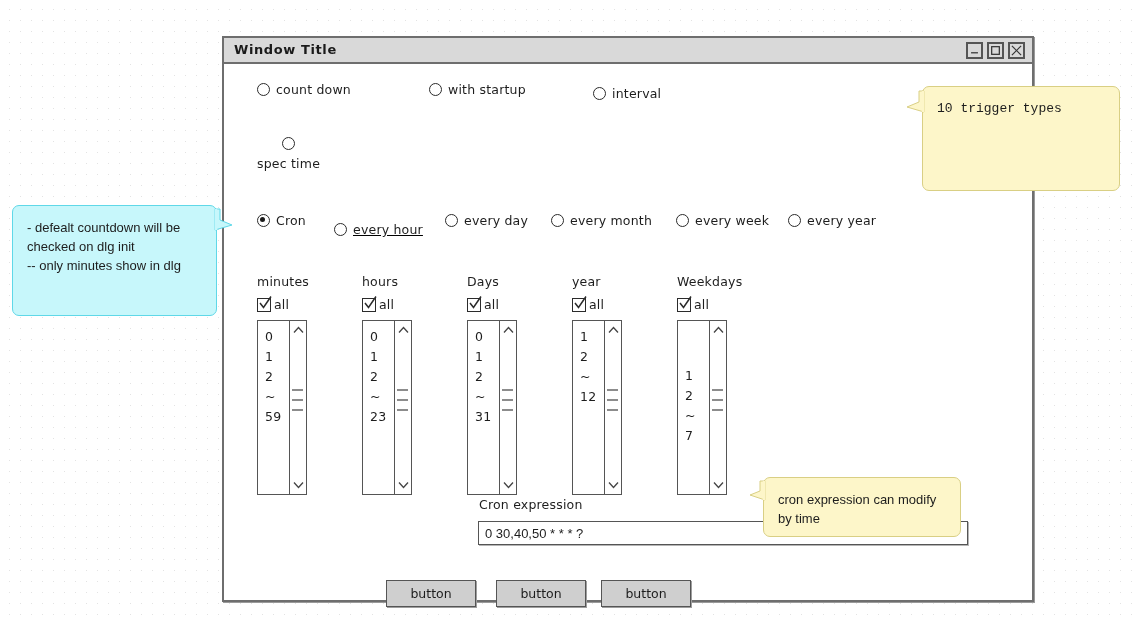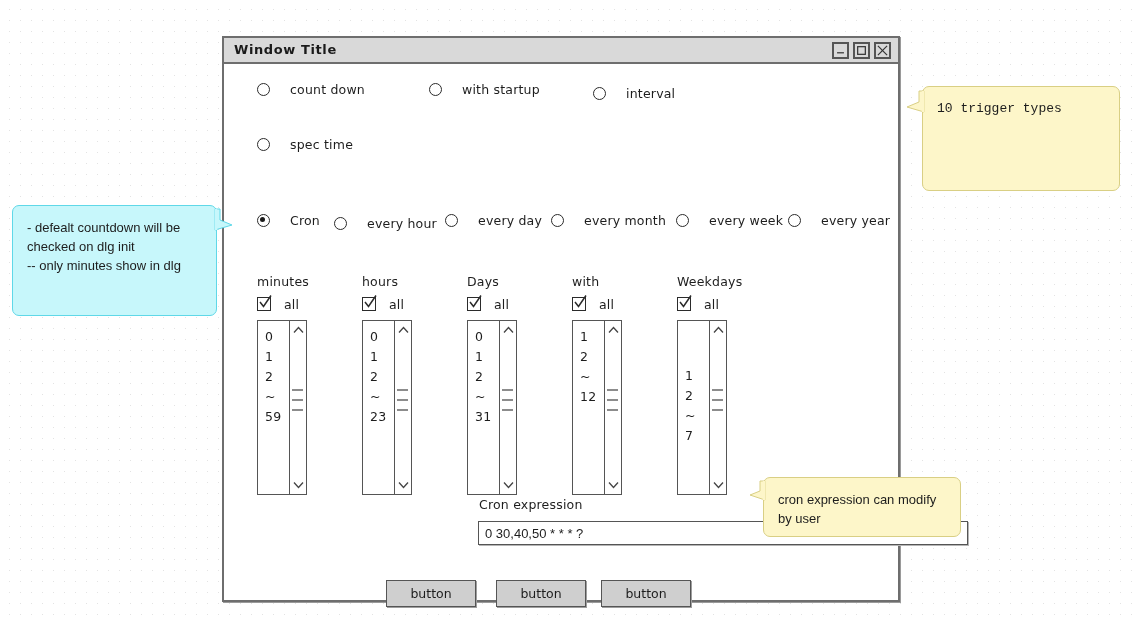--- a/index.html
+++ b/index.html
@@ -18,21 +18,21 @@
     background-position: 4px 4px;
     font-family: "Liberation Sans", sans-serif;
     -webkit-font-smoothing: antialiased;
   }
 
   
   #dialog {
     position: absolute;
     left: 222px;
     top: 36px;
-    width: 678px;
+    width: 812px;
     height: 566px;
     background: #ffffff;
     border: 2px solid #6e6e6e;
     box-sizing: border-box;
     box-shadow: 1px 1px 0 #9a9a9a;
   }
   #titlebar {
     position: absolute;
     left: 0; top: 0;
     width: 100%;
@@ -72,21 +72,21 @@
     color: #1d1d1d;
     letter-spacing: 0.2px;
     white-space: nowrap;
   }
 
   
   .radio-item {
     position: absolute;
     display: flex;
     align-items: center;
-    gap: 20px;
+    gap: 6px;
   }
   .radio {
     width: 13px;
     height: 13px;
     border: 1.6px solid #2b2b2b;
     border-radius: 50%;
     box-sizing: border-box;
     position: relative;
     flex: none;
     background: #fff;
@@ -98,22 +98,22 @@
     width: 5.4px; height: 5.4px;
     border-radius: 50%;
     background: #1a1a1a;
   }
 
   
   .col { position: absolute; top: 236px; }
   .col-label { font-size: 12.5px; }
   .chk-row {
     display: flex;
-    align-items: flex-start;
-    gap: 13px;
+    align-items: flex-end;
+    gap: 3px;
     margin-top: 8px;
   }
   .checkbox {
     width: 14px; height: 14px;
     border: 1.6px solid #2b2b2b;
     box-sizing: border-box;
     background: #fff;
     position: relative;
     flex: none;
   }
@@ -274,30 +274,30 @@
     <span class="mock">count down</span>
   </div>
   <div class="radio-item" style="left:205px; top:44px;">
     <span class="radio"></span>
     <span class="mock">with startup</span>
   </div>
   <div class="radio-item" style="left:369px; top:48px;">
     <span class="radio"></span>
     <span class="mock">interval</span>
   </div>
-  <div class="radio-item" style="left:33px; top:99px;">
+  <div class="radio-item" style="left:33px; top:99px;flex-direction:column;">
     <span class="radio"></span>
     <span class="mock">spec time</span>
   </div>
 
   <div class="radio-item" style="left:33px; top:175px;">
     <span class="radio checked"></span>
     <span class="mock">Cron</span>
   </div>
-  <div class="radio-item" style="left:110px; top:178px;">
+  <div class="radio-item" style="left:110px; top:184px;text-decoration:underline;">
     <span class="radio"></span>
     <span class="mock">every hour</span>
   </div>
   <div class="radio-item" style="left:221px; top:175px;">
     <span class="radio"></span>
     <span class="mock">every day</span>
   </div>
   <div class="radio-item" style="left:327px; top:175px;">
     <span class="radio"></span>
     <span class="mock">every month</span>
@@ -413,21 +413,21 @@
         <div class="sb-arrow down">
           <svg width="11" height="8" viewBox="0 0 11 8">
               <polyline points="1,1.5 5.5,6.5 10,1.5" fill="none" stroke="#444" stroke-width="1.3"></polyline>
             </svg>
         </div>
       </div>
     </div>
   </div>
 
   <div class="col" style="left:348px;">
-    <div class="mock col-label">with</div>
+    <div class="mock col-label">year</div>
     <div class="chk-row">
       <span class="checkbox">
         <svg viewBox="0 0 17 17">
           <polyline points="3,8 6.5,12.5 14,1.5" fill="none" stroke="#2b2b2b" stroke-width="1.5"></polyline>
         </svg>
       </span>
       <span class="mock">all</span>
     </div>
     <div class="listbox">
       <div class="list-items">
@@ -508,21 +508,21 @@
 
 <div class="callout callout-yellow" id="note-triggers">
   <span>10 trigger types</span>
   <svg class="tail" style="left:-17px; top:3px; width:20px; height:30px;" viewBox="0 0 20 30">
     <polygon points="18,1 18,22 1,17 13,12 13,1" fill="#fdf6c9" stroke="#d9cf84" stroke-width="1"></polygon>
     <line x1="17" y1="1" x2="17" y2="22" stroke="#fdf6c9" stroke-width="2.5"></line>
   </svg>
 </div>
 
 <div class="callout callout-yellow" id="note-cron">
-  <span>cron expression can modify by user</span>
+  <span>cron expression can modify by time</span>
   <svg class="tail" style="left:-15px; top:2px; width:18px; height:26px;" viewBox="0 0 18 26">
     <polygon points="16,1 16,20 1,15 11,11 11,1" fill="#fdf6c9" stroke="#d9cf84" stroke-width="1"></polygon>
     <line x1="15" y1="1" x2="15" y2="20" stroke="#fdf6c9" stroke-width="2.5"></line>
   </svg>
 </div>
 
 <div class="callout callout-cyan" id="note-left">
   <div>- defealt countdown will be checked on dlg init</div>
   <div> -- only minutes show in dlg</div>
   <svg class="tail" style="right:-17px; top:2px; width:20px; height:30px;" viewBox="0 0 20 30">

